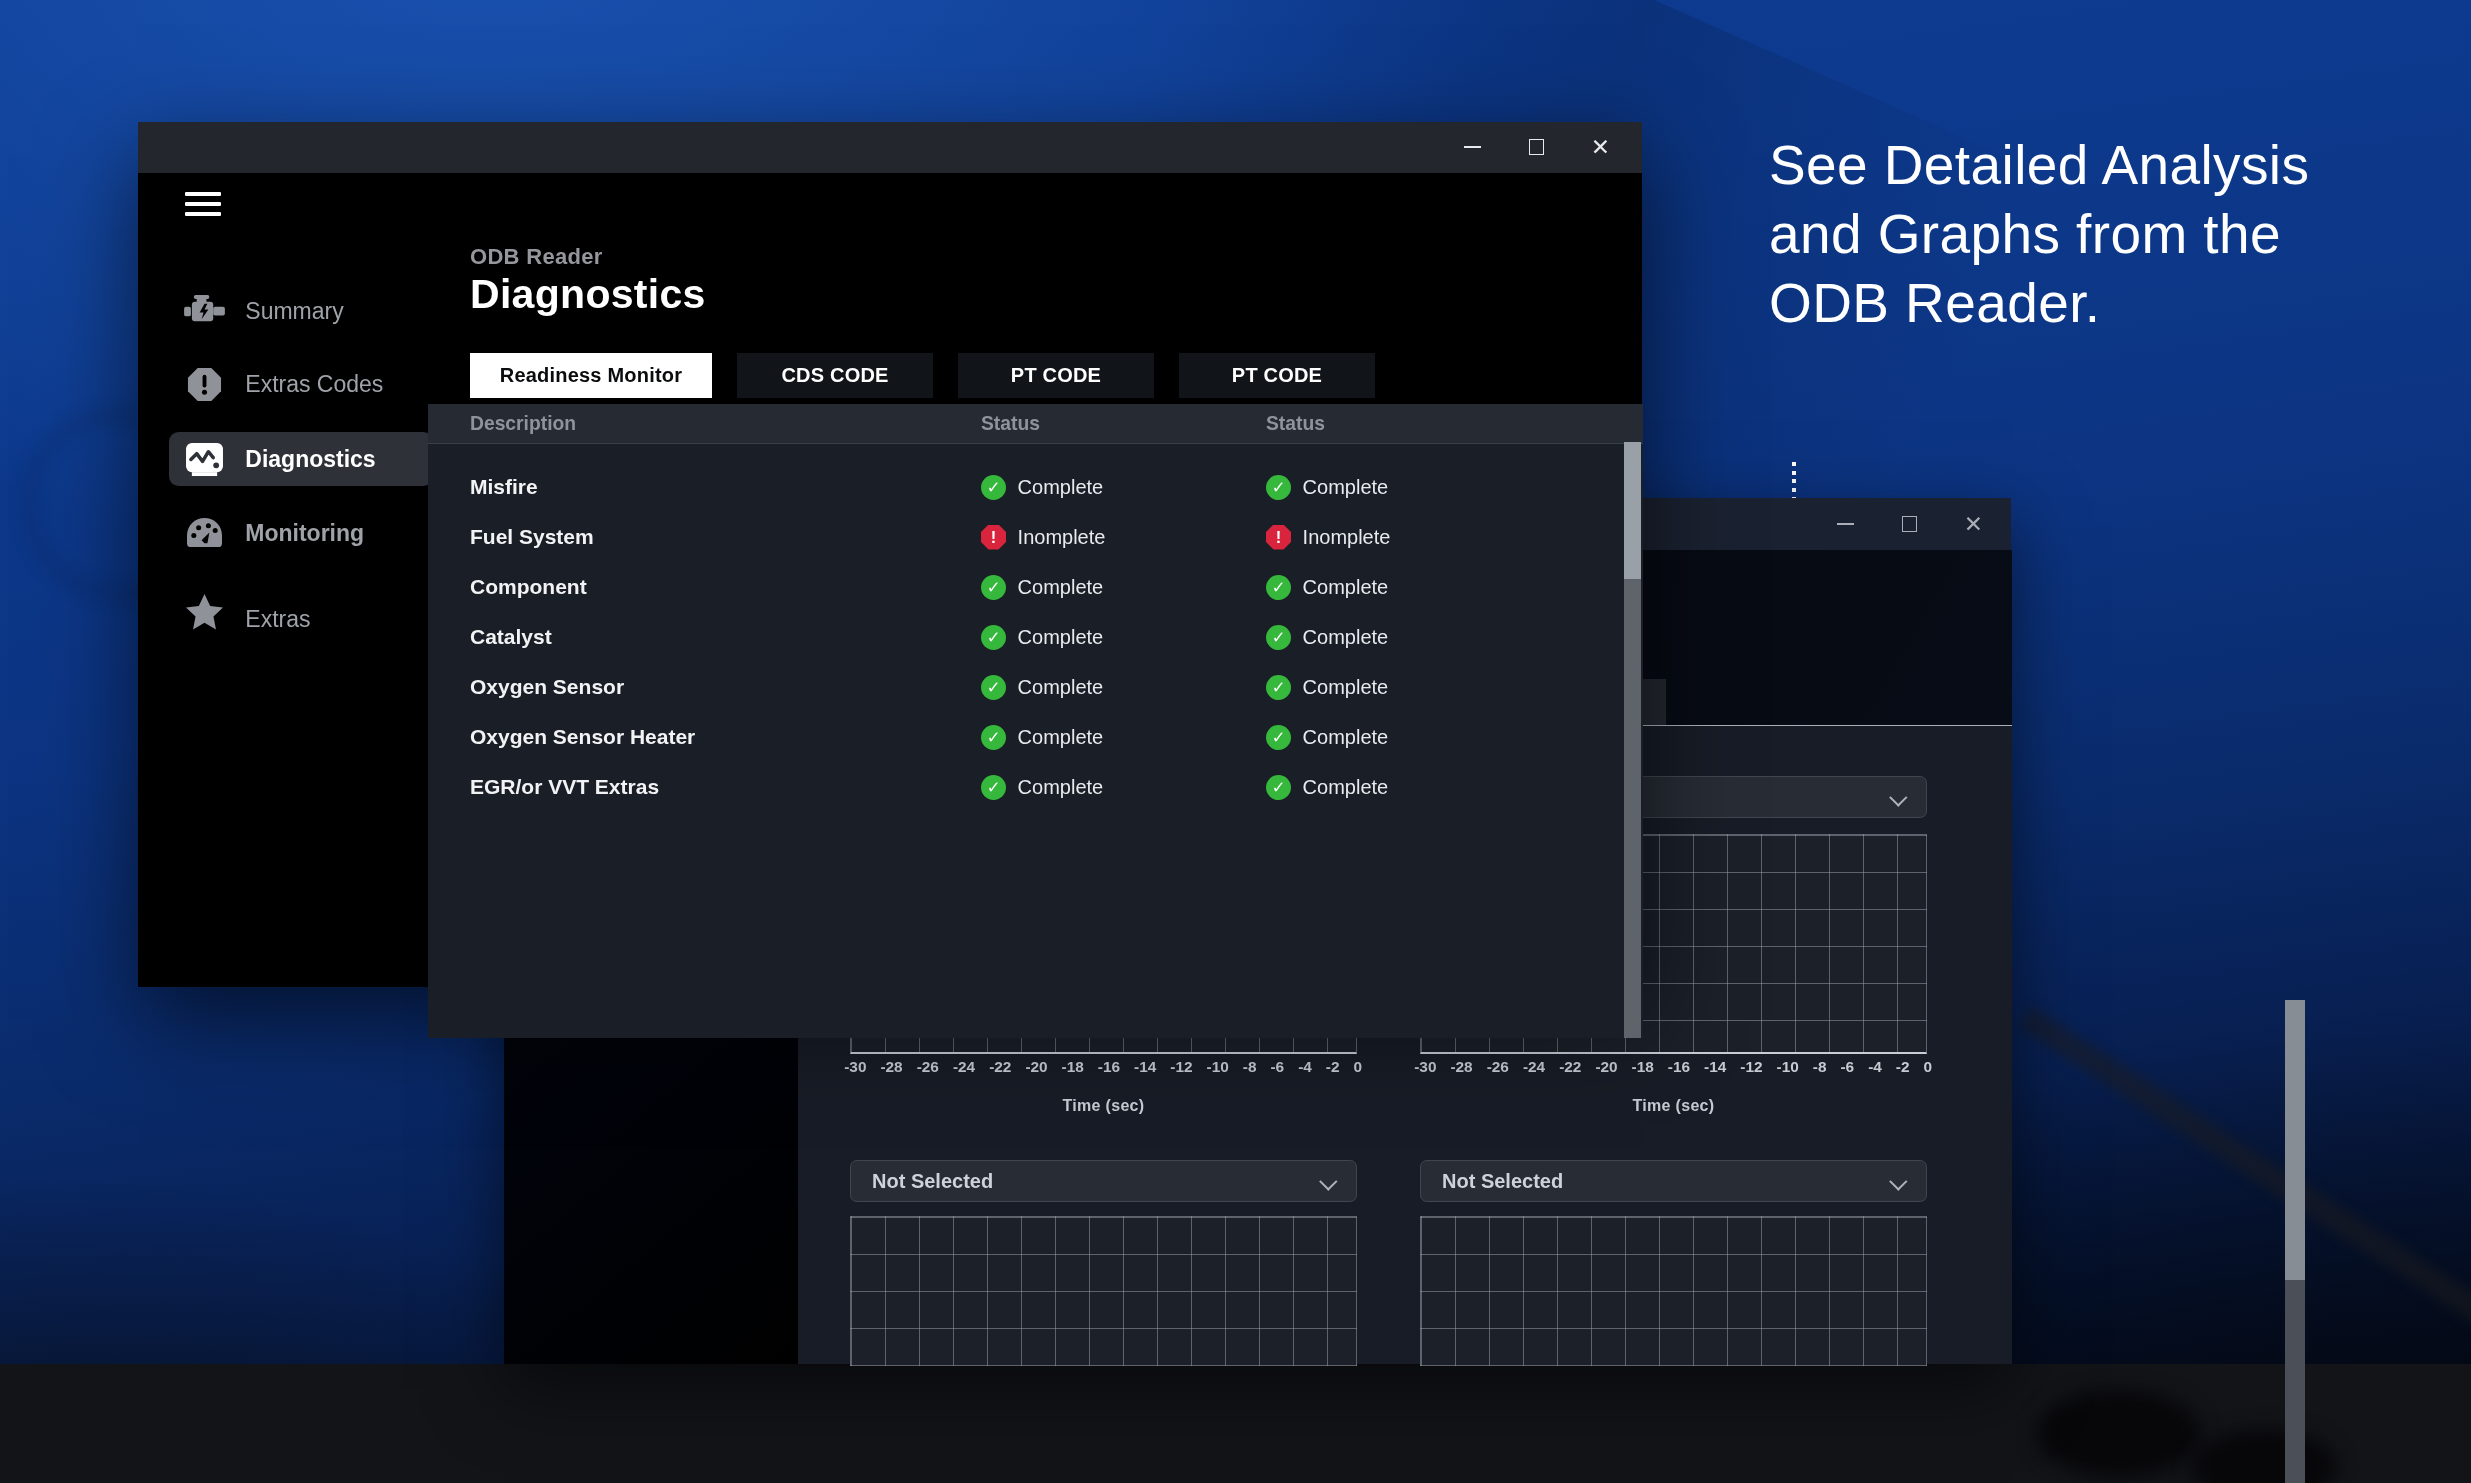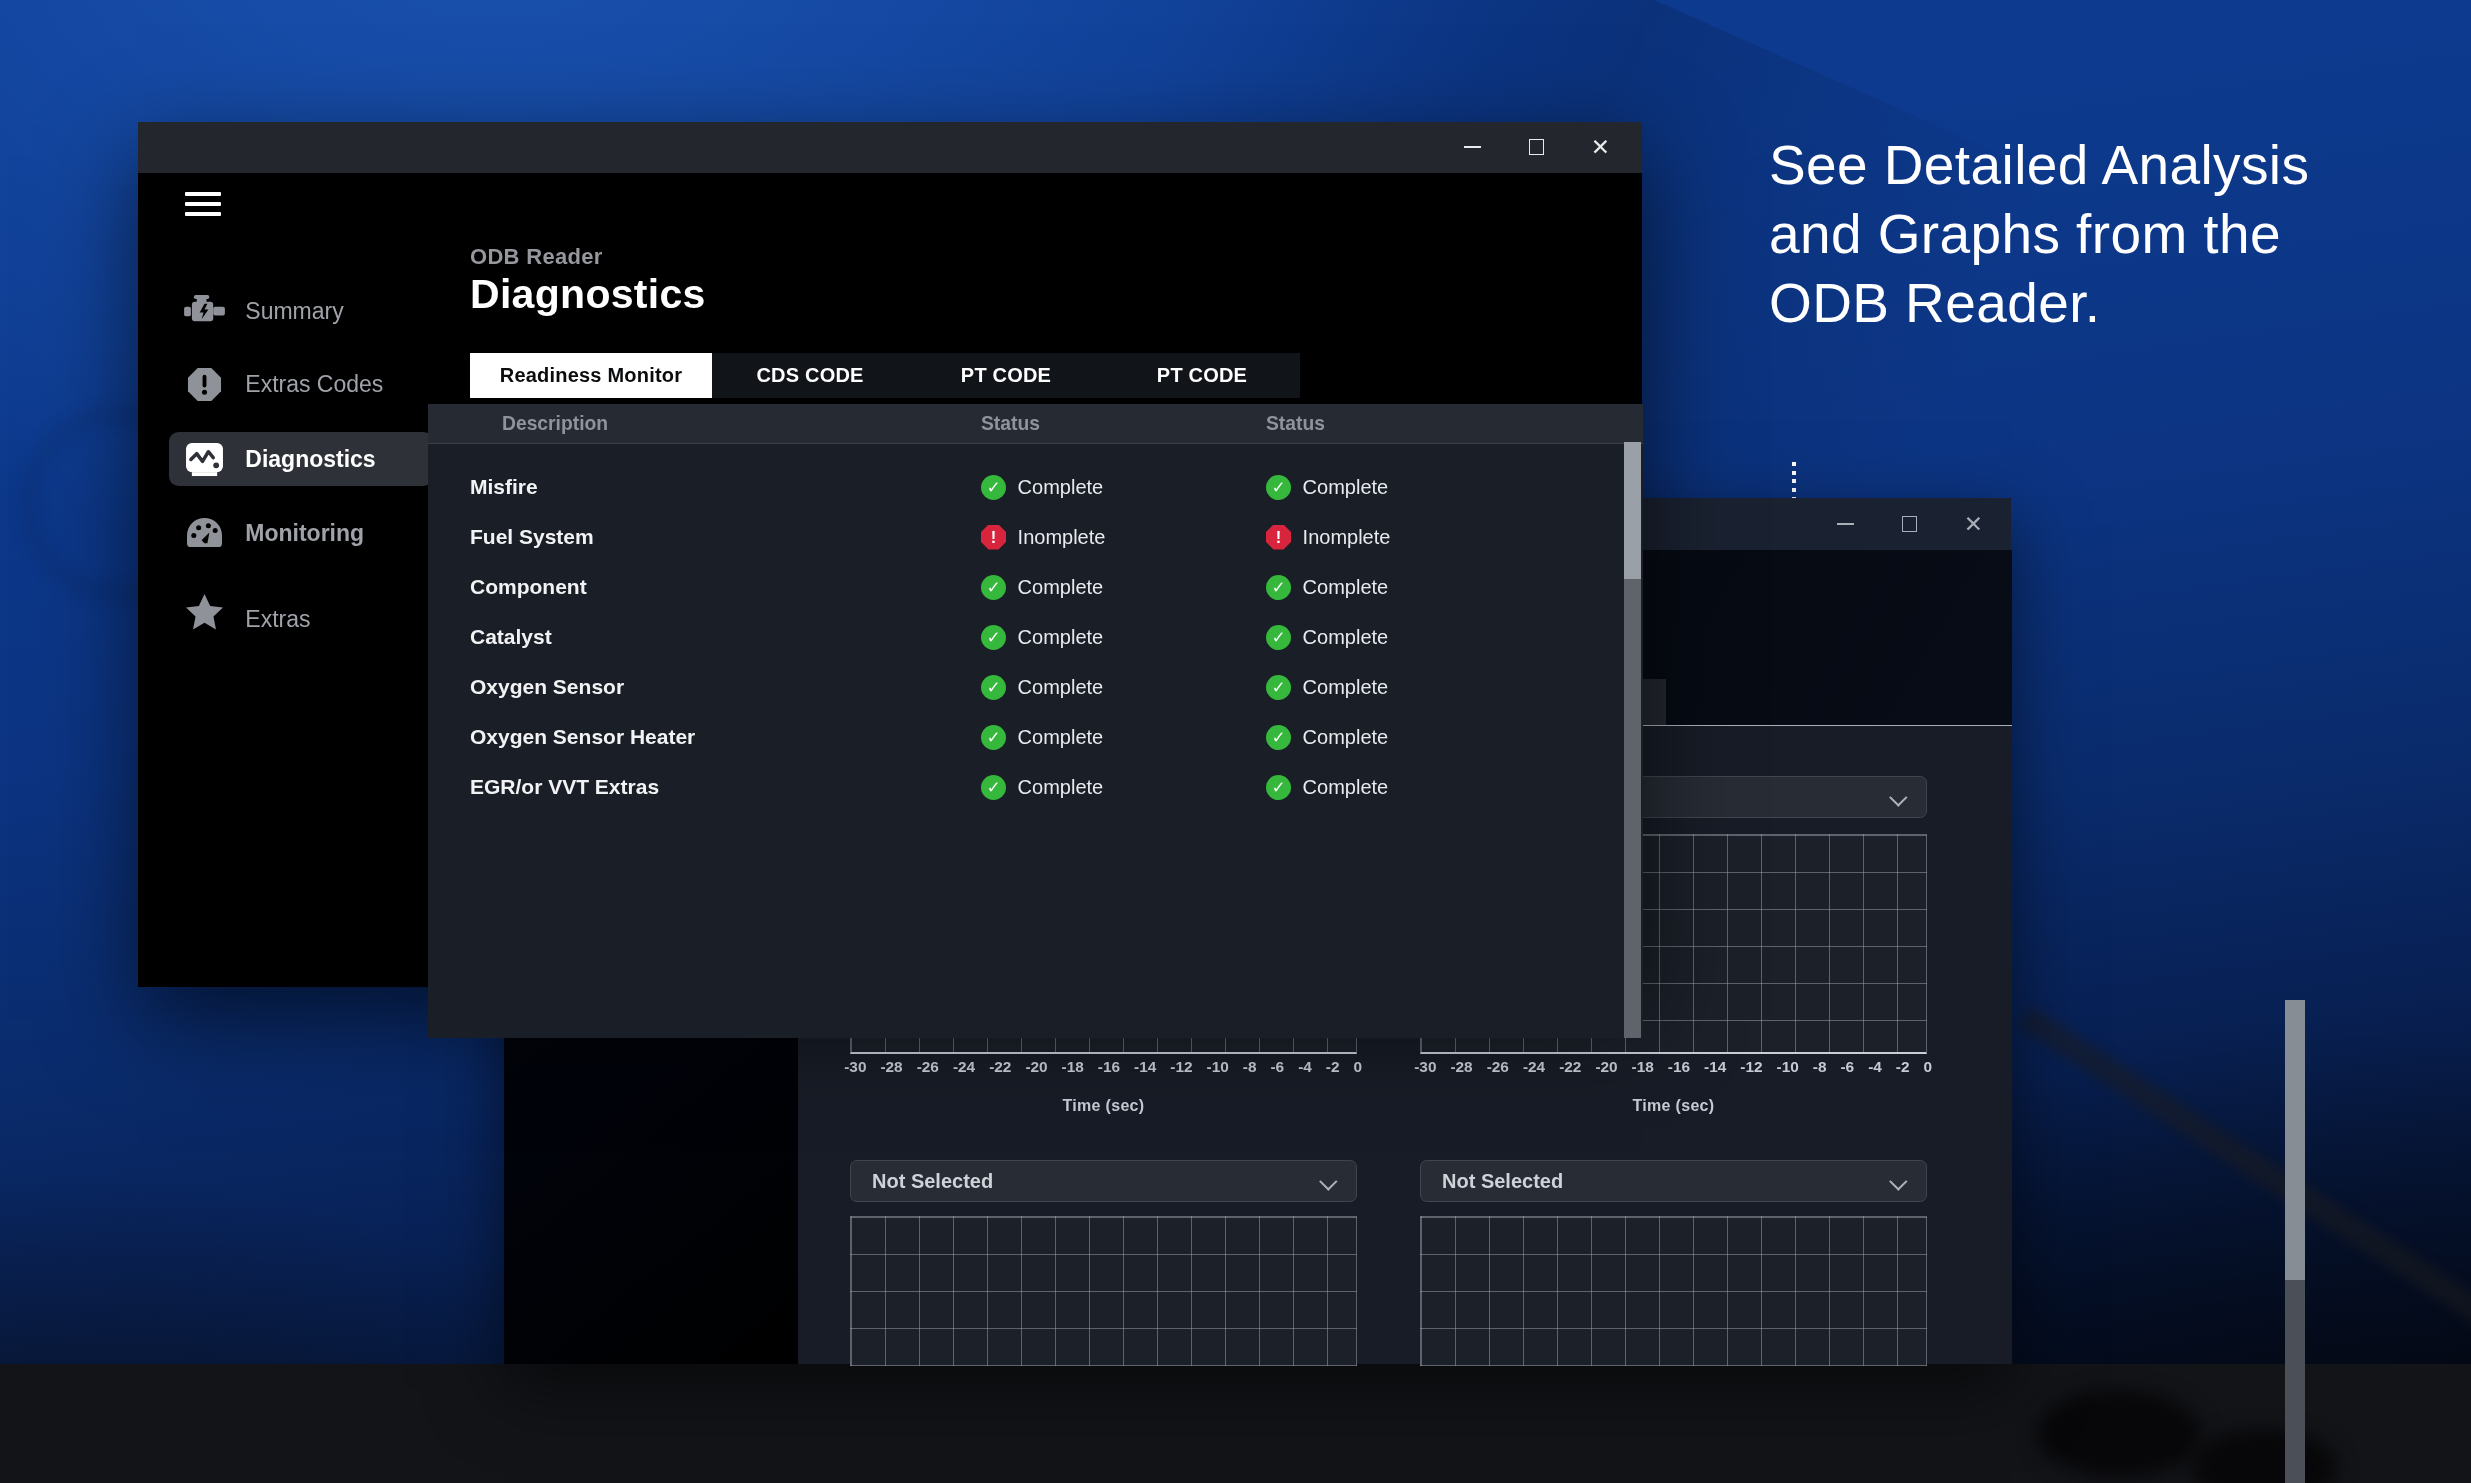--- a/index.html
+++ b/index.html
@@ -75,28 +75,28 @@
   #hamburger{left:31px;top:19.3px;width:36px;height:24px;display:flex;flex-direction:column;justify-content:space-between;}
   #hamburger .hbar{height:3.9px;background:#fff;border-radius:1px;}
   #sidebar{left:16px;top:0;width:290px;height:100%;}
   .side-item{position:absolute;left:14.5px;width:264px;height:54px;display:flex;align-items:center;border-radius:9.7px;}
   .side-item .icn{width:44px;height:44px;margin-left:13.5px;display:flex;align-items:center;justify-content:center;}
   .side-item .lbl{margin-left:19.3px;font-size:23px;color:#9fa3a9;}
   .side-item.active{background:#2e3138;}
   .side-item.active .lbl{color:#fff;font-weight:700;}
   #app-title{left:332px;top:71px;font-size:22px;color:#95979d;font-weight:700;letter-spacing:0.3px;text-align:center;}
   #page-title{left:332px;top:98px;font-size:41px;color:#fff;font-weight:800;letter-spacing:0.3px;}
-  #tabs{left:332px;top:180px;height:45px;display:flex;}
+  #tabs{left:332px;top:180px;height:45px;display:flex;gap:25px;}
   .tab{height:45px;display:flex;align-items:center;justify-content:center;font-size:20px;font-weight:800;
     color:#fff;background:#111419;width:196px;letter-spacing:0.2px;}
   .tab.active{background:#fff;color:#0b0c0e;width:242px;}
   #table-panel{left:290px;top:231px;width:1215px;height:634px;background:#1a1e26;}
   #table-head{position:absolute;left:0;top:0;width:100%;height:39px;background:#262b33;border-bottom:1px solid #3a3f48;}
   .th{position:absolute;top:0;height:39px;display:flex;align-items:center;color:#8f939b;font-size:19.3px;font-weight:700;}
-  #th-desc{left:42px;margin-left:32px;} #th-s1{left:553px;} #th-s2{left:838px;}
+  #th-desc{left:42px;} #th-s1{left:553px;} #th-s2{left:838px;}
   #table-rows{position:absolute;left:0;top:58px;width:100%;}
   .trow{position:relative;height:50px;}
   .tname{position:absolute;left:42px;top:0;height:50px;display:flex;align-items:center;color:#f2f3f5;font-size:21px;font-weight:700;}
   .tstat{position:absolute;top:0;height:50px;display:flex;align-items:center;gap:11.6px;color:#e8eaee;font-size:20px;}
   .tstat.c1{left:553px;} .tstat.c2{left:838px;}
   .sicon{width:25px;height:25px;display:flex;align-items:center;justify-content:center;color:#fff;
     font-size:16.4px;font-weight:800;flex:0 0 auto;}
   .sicon.ok{background:#35b83b;border-radius:50%;}
   .sicon.err{background:#d8243c;clip-path:polygon(30% 0,70% 0,100% 30%,100% 70%,70% 100%,30% 100%,0 70%,0 30%);}
   #win1-scroll{left:1486px;top:269px;width:17.4px;height:596px;background:#5f646b;}

